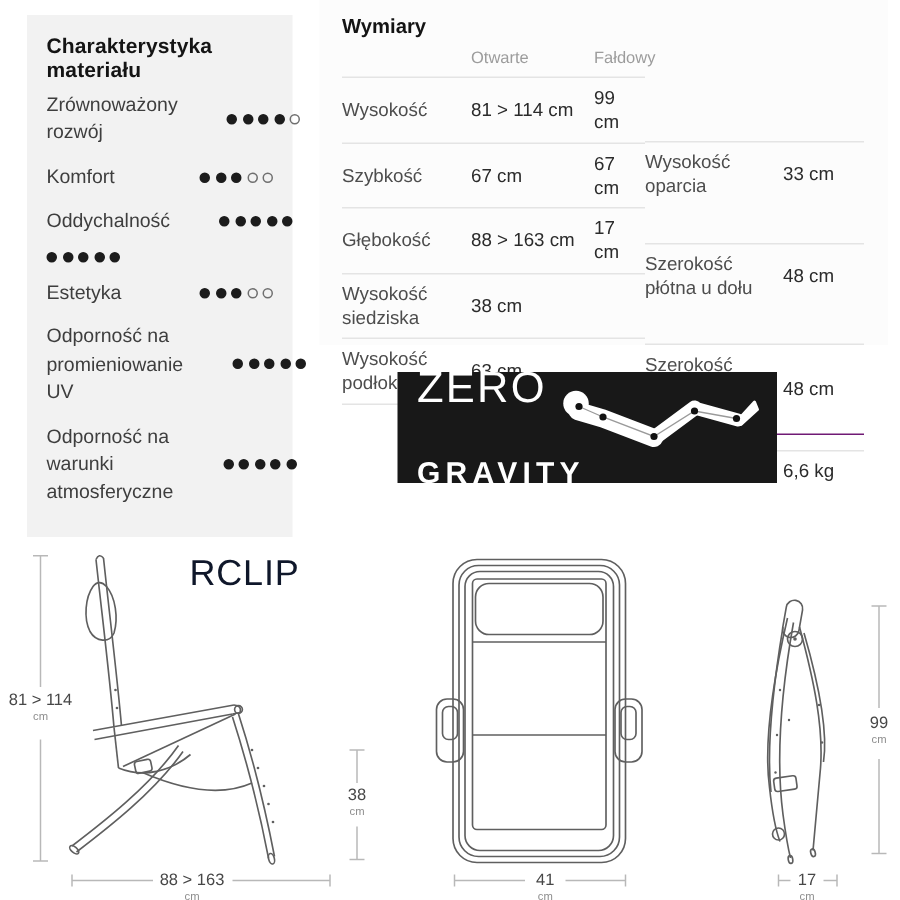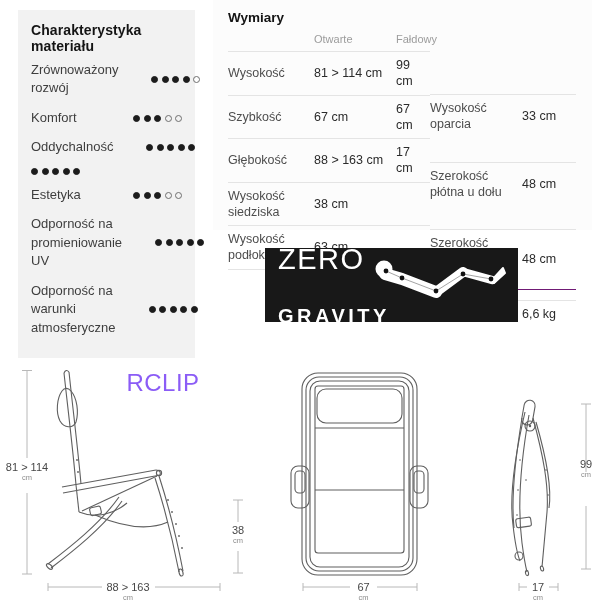--- a/index.html
+++ b/index.html
@@ -57,29 +57,29 @@
   .badge-text { padding-left:13px; color:#ffffff; }
   .badge-line1 { font-size:29px; line-height:30px; font-weight:400; letter-spacing:1.5px; }
   .badge-line2 { font-size:20px; line-height:20px; font-weight:700; letter-spacing:3.5px;margin-top:32px; }
   .badge svg { position:absolute; right:2px; top:0; }
 
   
   .drawings { position:absolute; left:0; top:360px; width:600px; height:240px; }
   .drawings > svg { position:absolute; left:0; top:0; }
   .model-name {
     position:absolute; left:126px; top:9px; width:74px;
-    font-size:24px; font-weight:400; letter-spacing:.5px; color:#8b5cf6; text-align:center;
+    font-size:24px; font-weight:400; letter-spacing:.5px; color:#0f172a; text-align:center;
   }
   .dim { position:absolute; text-align:center; color:#474747; font-size:11px; line-height:12px; }
   .dim em { display:block; font-style:normal; font-size:7.5px; line-height:9px; color:#8d8d8d; }
   .dim-side-h  { left:1px;   top:101px; width:52px; }
   .dim-side-d  { left:99px;  top:221px; width:58px; }
   .dim-front-s { left:226px; top:164px; width:24px; }
   .dim-front-w { left:351px; top:221px; width:25px; }
-  .dim-fold-h  { left:574px; top:98px; width:24px; }
+  .dim-fold-h  { left:574px; top:116px; width:24px; }
   .dim-fold-d  { left:526px; top:221px; width:24px; }
 </style>
 </head>
 <body>
 
 <div class="page">
 
   <section class="material-panel">
     <h2 class="material-title">Charakterystyka materiału</h2>
     <div class="rating-row">
@@ -334,21 +334,21 @@
     <div class="dim dim-side-h">
       <span>81 &gt; 114</span><em>cm</em>
     </div>
     <div class="dim dim-side-d">
       <span>88 &gt; 163</span><em>cm</em>
     </div>
     <div class="dim dim-front-s">
       <span>38</span><em>cm</em>
     </div>
     <div class="dim dim-front-w">
-      <span>67</span><em>cm</em>
+      <span>41</span><em>cm</em>
     </div>
     <div class="dim dim-fold-h">
       <span>99</span><em>cm</em>
     </div>
     <div class="dim dim-fold-d">
       <span>17</span><em>cm</em>
     </div>
   </div>
 
 </div>

